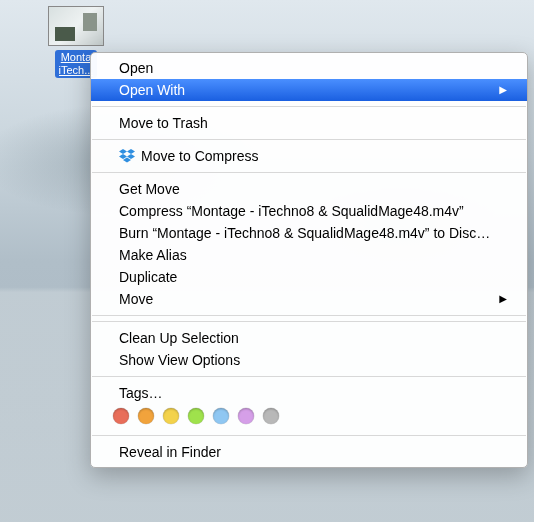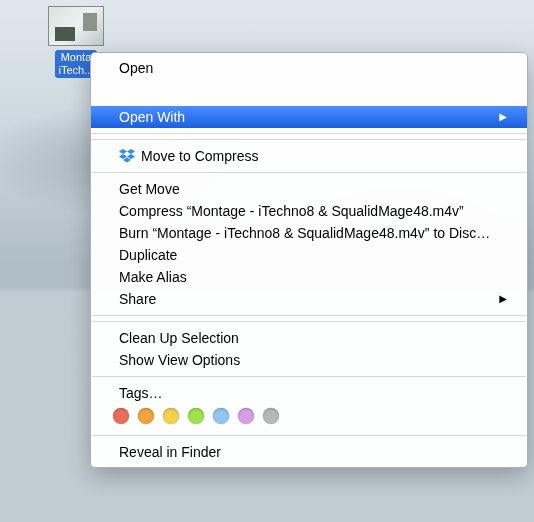--- a/index.html
+++ b/index.html
@@ -53,20 +53,21 @@
     }
     .file-label {
       display: inline-block;
       background: #2f6fd8;
       color: #fff;
       font-size: 11px;
       padding: 1px 4px;
       border-radius: 3px;
       line-height: 13px;
       max-width: 64px;
+      text-decoration: underline;
     }
     .file-label .line { display: block; white-space: nowrap; overflow: hidden; text-overflow: ellipsis; }
 
     .context-menu {
       position: absolute;
       left: 90px;
       top: 52px;
       width: 438px;
       background: rgba(255,255,255,0.97);
       border: 1px solid #b0b0b0;
@@ -82,21 +83,20 @@
       display: flex;
       align-items: center;
       justify-content: space-between;
       cursor: default;
       font-size: 14px;
     }
     .menu-item .label { white-space: nowrap; overflow: hidden; text-overflow: ellipsis; }
     .menu-item.highlighted {
       background: linear-gradient(to bottom, #4a8fff 0%, #1a5fe0 100%);
       color: #fff;
-      margin-top: 27px;
     }
     .submenu-arrow {
       font-size: 10px;
       margin-left: 8px;
     }
     .separator {
       height: 1px;
       background: #d8d8d8;
       margin: 5px 1px;
     }
@@ -141,20 +141,23 @@
     <span class="label">Open</span>
   </div>
 
   <div class="menu-item highlighted">
     <span class="label">Open With</span>
     <span class="submenu-arrow">▶</span>
   </div>
 
   <div class="separator"></div>
 
+  <div class="menu-item">
+    <span class="label">Move to Trash</span>
+  </div>
 
   <div class="separator"></div>
 
   <div class="menu-item item-with-icon">
     <span class="label-wrap">
       <span class="dropbox-icon">
         <svg viewBox="0 0 16 16" width="16" height="16">
           <path fill="#2f8fe0" d="M4 1 L8 3.5 L4 6 L0 3.5 Z"></path>
           <path fill="#2f8fe0" d="M12 1 L16 3.5 L12 6 L8 3.5 Z"></path>
           <path fill="#2f8fe0" d="M4 6 L8 8.5 L4 11 L0 8.5 Z"></path>
@@ -171,27 +174,27 @@
   <div class="menu-item">
     <span class="label">Get Move</span>
   </div>
   <div class="menu-item">
     <span class="label">Compress “Montage - iTechno8 &amp; SqualidMage48.m4v”</span>
   </div>
   <div class="menu-item">
     <span class="label">Burn “Montage - iTechno8 &amp; SqualidMage48.m4v” to Disc…</span>
   </div>
   <div class="menu-item">
+    <span class="label">Make Alias</span>
+  </div>
+  <div class="menu-item">
     <span class="label">Duplicate</span>
   </div>
   <div class="menu-item">
-    <span class="label">Make Alias</span>
-  </div>
-  <div class="menu-item">
-    <span class="label">Share</span>
+    <span class="label">Move</span>
     <span class="submenu-arrow" style="color:#000;">▶</span>
   </div>
 
   <div class="separator"></div>
 
 
   <div class="separator"></div>
 
   <div class="menu-item">
     <span class="label">Clean Up Selection</span>

